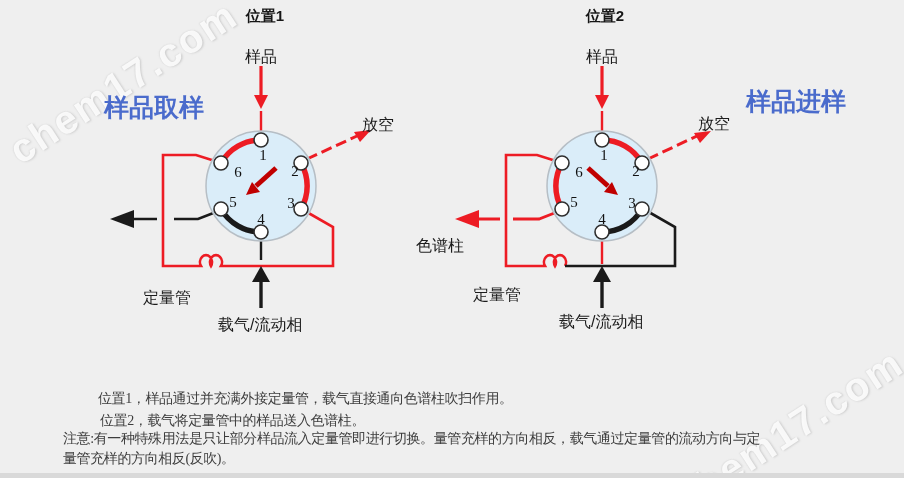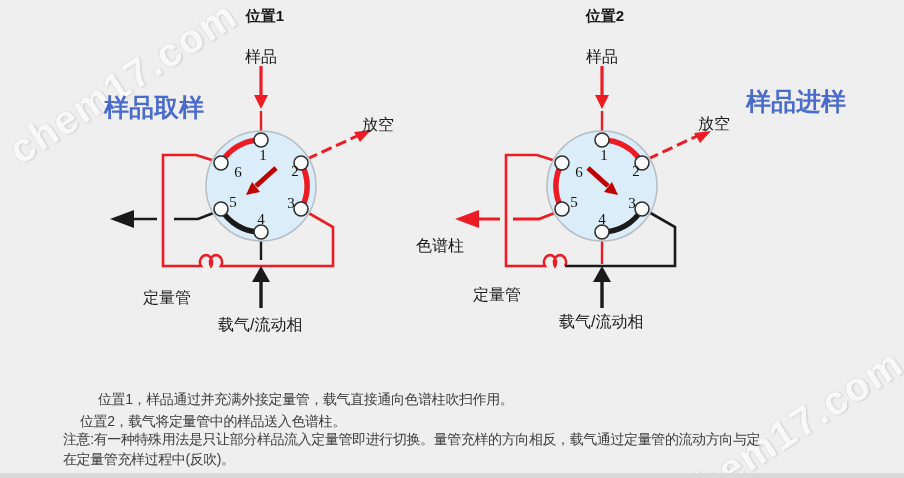--- a/index.html
+++ b/index.html
@@ -20,21 +20,21 @@
     user-select:none;
   }
   .wm-tl{left:-8px;top:60px;}
   .wm-br{left:658px;top:408px;}
   svg.diagram{position:absolute;left:0;top:0;z-index:1;}
   .svg-label{font-family:"Liberation Sans", sans-serif;font-size:16px;fill:#1c1c1c;}
   .svg-title{font-family:"Liberation Sans", sans-serif;font-size:15px;font-weight:600;fill:#161616;}
   .mode-label{font-family:"Liberation Sans", sans-serif;font-size:25px;font-weight:bold;fill:#4a6bcc;}
   .port-num{font-family:"Liberation Serif", serif;font-size:15px;fill:#111;}
   .notes{position:absolute;z-index:2;font-size:14px;color:#3d3d3d;line-height:14px;white-space:nowrap;}
-  .note-line{position:absolute;letter-spacing:-0.4px;}
+  .note-line{position:absolute;letter-spacing:-0.4px;font-family:Liberation Serif, serif;}
   .bottom-strip{position:absolute;left:0;top:473px;width:904px;height:5px;background:#d9d9d9;z-index:3;}
 </style>
 </head>
 <body>
 
 <div class="stage">
 
   <div class="watermark wm-tl">chem17.com</div>
   <div class="watermark wm-br">chem17.com</div>
 
@@ -137,19 +137,19 @@
       <text x="796" y="110" text-anchor="middle" class="mode-label">样品进样</text>
       <text x="698" y="129" class="svg-label">放空</text>
       <text x="416" y="251" class="svg-label">色谱柱</text>
       <text x="473" y="300" class="svg-label">定量管</text>
       <text x="559" y="327" class="svg-label">载气/流动相</text>
     </g>
   </svg>
 
   <div class="notes">
     <div class="note-line" style="left:98px;top:392px;">位置1，样品通过并充满外接定量管，载气直接通向色谱柱吹扫作用。</div>
-    <div class="note-line" style="left:80px;top:414px;">位置2，载气将定量管中的样品送入色谱柱。</div>
+    <div class="note-line" style="left:100px;top:414px;">位置2，载气将定量管中的样品送入色谱柱。</div>
     <div class="note-line" style="left:63px;top:432px;">注意:有一种特殊用法是只让部分样品流入定量管即进行切换。量管充样的方向相反，载气通过定量管的流动方向与定</div>
-    <div class="note-line" style="left:63px;top:452px;">在定量管充样过程中(反吹)。</div>
+    <div class="note-line" style="left:63px;top:452px;">量管充样的方向相反(反吹)。</div>
   </div>
 
   <div class="bottom-strip"></div>
 </div>
 
 </body></html>

